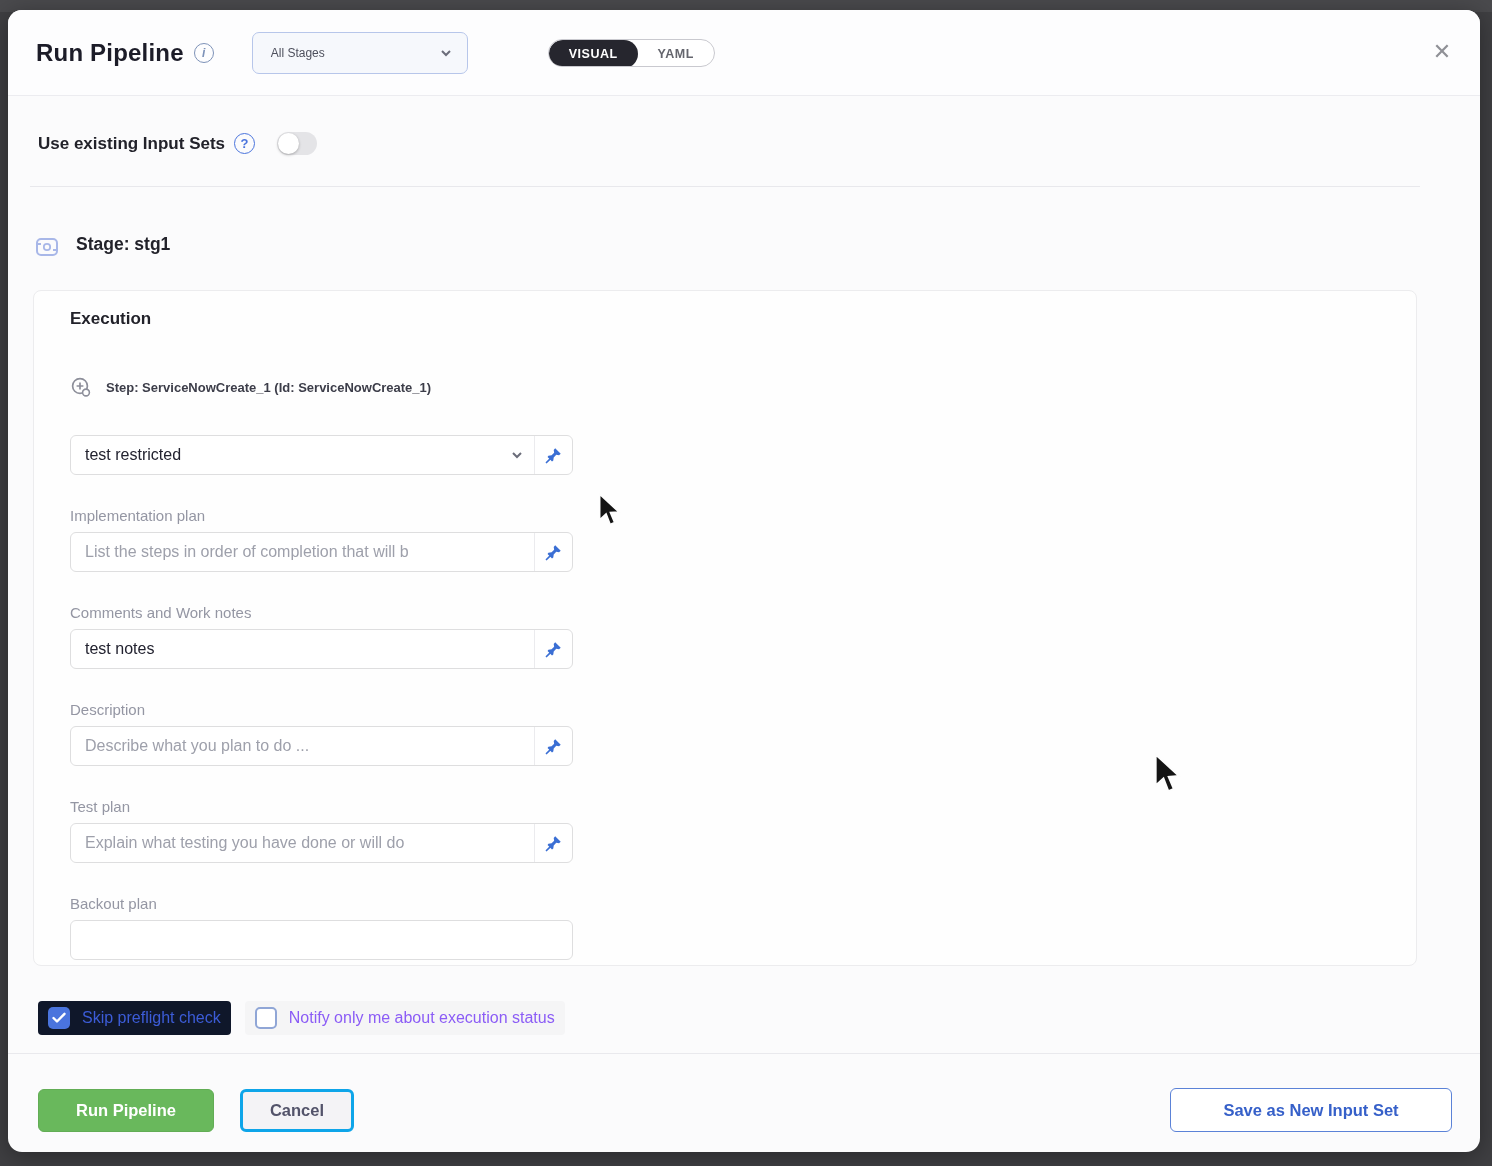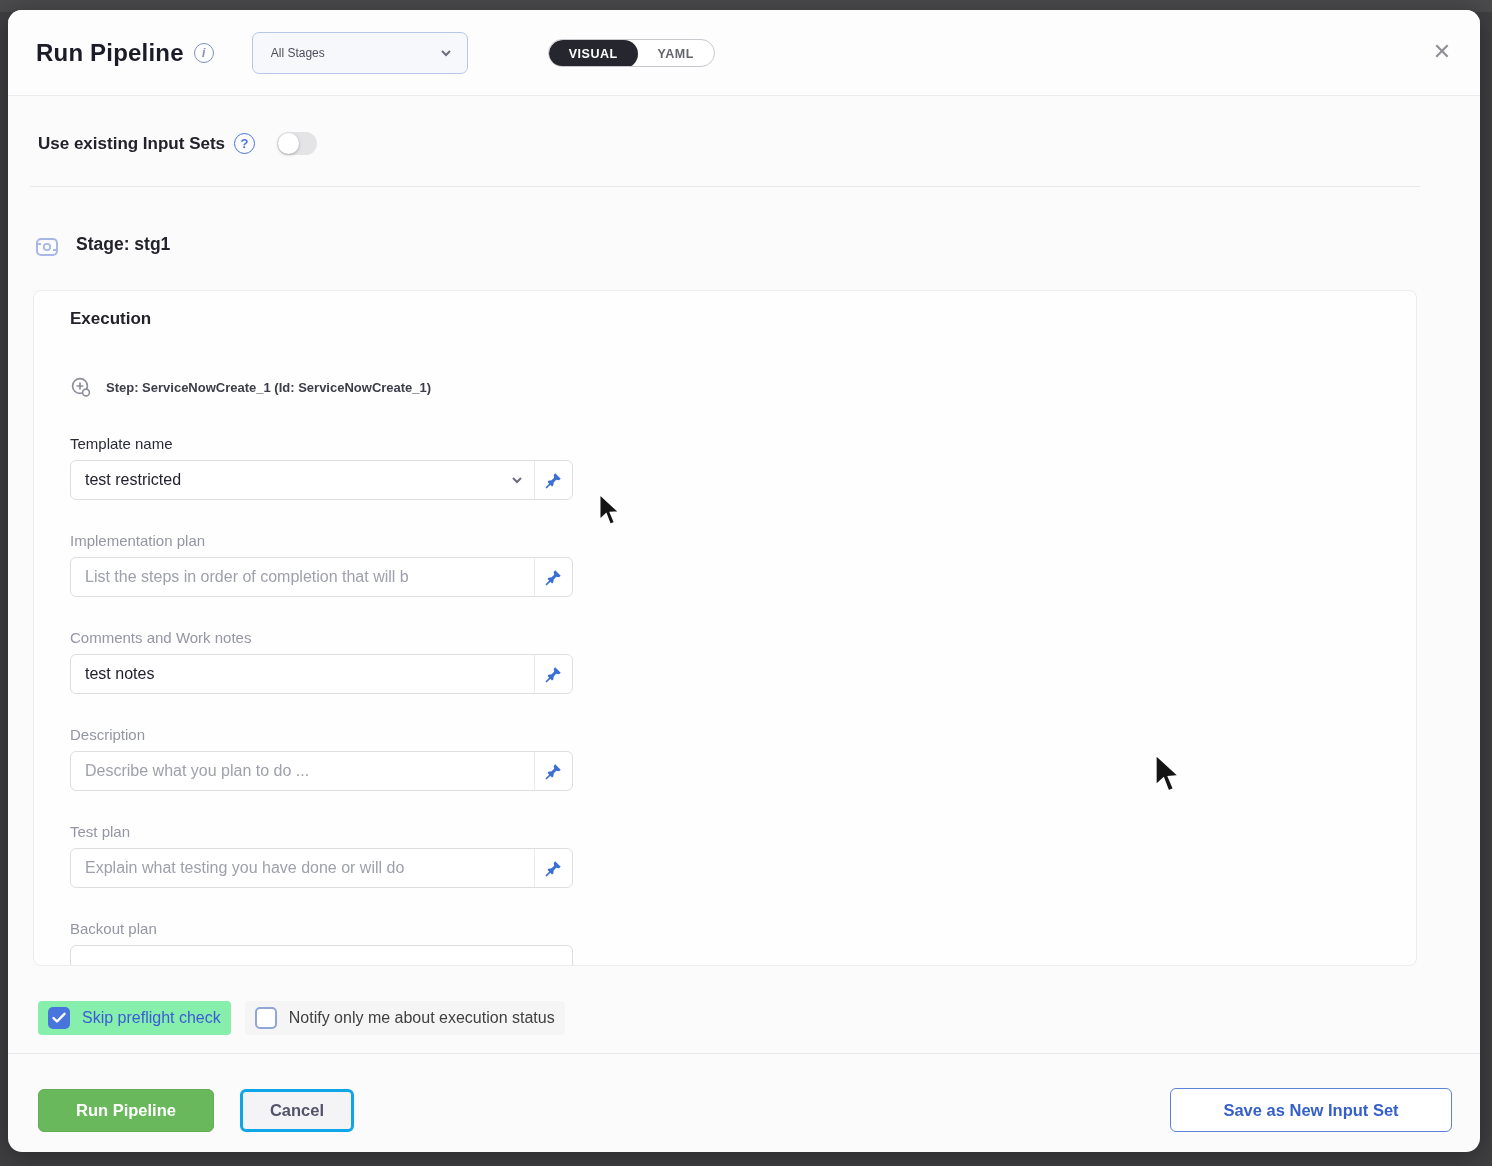--- a/index.html
+++ b/index.html
@@ -95,28 +95,28 @@
   .fctrl .ftext.placeholder { color:#9ea0ab; }
   .fctrl .select-chev { margin-right:10px; }
   .pinbox {
     width:38px; height:100%; border-left:1px solid #ebebee;
     display:flex; align-items:center; justify-content:center; cursor:pointer; flex:none;
   }
   .pin-svg { width:17px; height:17px; }
   
   .options-row { position:absolute; left:30px; top:991px; display:flex; align-items:center; }
   .optgroup { display:flex; align-items:center; padding:6px 10px; border-radius:4px; cursor:pointer; }
-  .optgroup.hl-blue { background:#86efac; }
+  .optgroup.hl-blue { background:#0f172a; }
   .optgroup.hl-gray { background:#f5f5f6; margin-left:14px; }
   .cbx { width:22px; height:22px; border-radius:5px; flex:none; }
   .cbx.checked { background:#4a74dd; display:flex; align-items:center; justify-content:center; }
   .cbx.unchecked { background:#fff; border:2px solid #90a6d6; }
   .optlabel { font-size:16px; margin-left:12px; }
   .optlabel.blue { color:#3c5cd7; }
-  .optlabel.dark { color:#404040; }
+  .optlabel.dark { color:#8b5cf6; }
   .divider2 { position:absolute; left:0; right:0; top:1043px; height:1px; background:#e9e9ed; }
   
   .footer { position:absolute; left:30px; right:28px; top:1078px; height:44px; display:flex; align-items:center; }
   .btn { border-radius:6px; font-weight:bold; font-size:16.5px; display:flex; align-items:center; justify-content:center; cursor:pointer; }
   .btn-run { width:176px; height:43px; background:#69b85c; color:#fff; border:1px solid #62ad55; }
   .btn-cancel { width:114px; height:43px; background:#f4f3f6; color:#53536a; margin-left:26px; border:3px solid #0ea5e9; }
   .btn-save { width:282px; height:44px; background:#fff; color:#3660c9; border:1.6px solid #5b82d7; margin-left:auto; }
   
   .cursor { position:absolute; pointer-events:none; }
   .cursor1 { left:595px; top:493px; width:28px; }
@@ -169,21 +169,20 @@
     <div class="step-row">
       <svg class="step-icon" viewBox="0 0 22 22">
         <circle cx="10" cy="10" r="7.4" fill="none" stroke="#8d8f9a" stroke-width="1.7"></circle>
         <path d="M10 6.6 L10 13.4 M6.6 10 L13.4 10" stroke="#8d8f9a" stroke-width="1.7"></path>
         <circle cx="16" cy="16.5" r="3.4" fill="#fff" stroke="#8d8f9a" stroke-width="1.6"></circle>
       </svg>
       <span class="step-label">Step: ServiceNowCreate_1 (Id: ServiceNowCreate_1)</span>
     </div>
 
     <div class="fgroup first">
-      <div class="flabel strong">Template name</div>
       <div class="fctrl">
         <span class="ftext value">test restricted</span>
         <svg class="chev select-chev" viewBox="0 0 14 14">
             <path d="M3 5 L7 9 L11 5"></path>
           </svg>
         <span class="pinbox">
           <svg class="pin-svg" viewBox="0 0 16 16">
               <path d="M9.6 1.2 L14.8 6.4 L13.2 7.8 L10.6 7.4 L8.2 9.8 L7.8 12.8 L6.6 13.6 L2.4 9.4 L3.2 8.2 L6.2 7.8 L8.6 5.4 L8.2 2.8 Z" fill="#3b6fd4"></path>
               <path d="M5.6 10.4 L1.4 14.6" stroke="#3b6fd4" stroke-width="1.6" stroke-linecap="round"></path>
             </svg>

